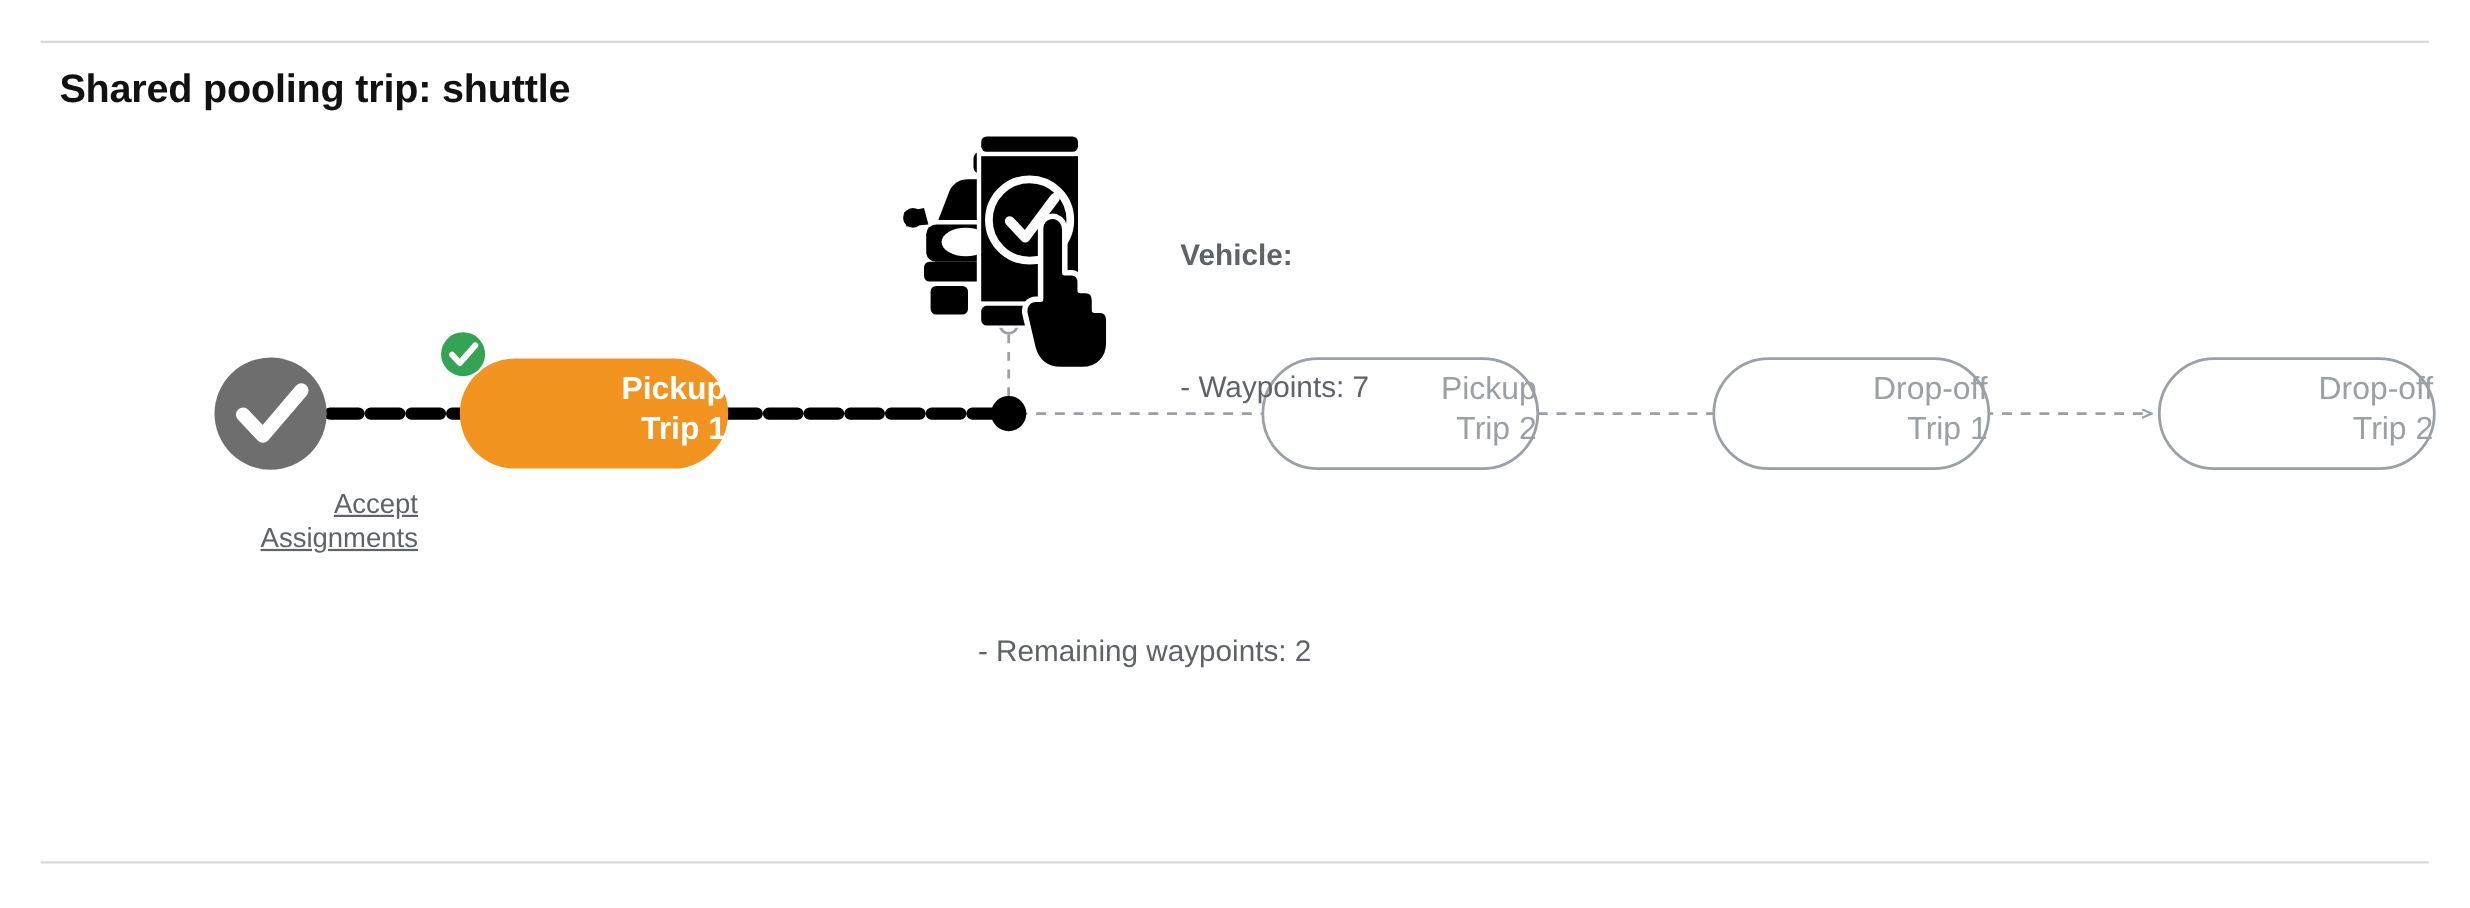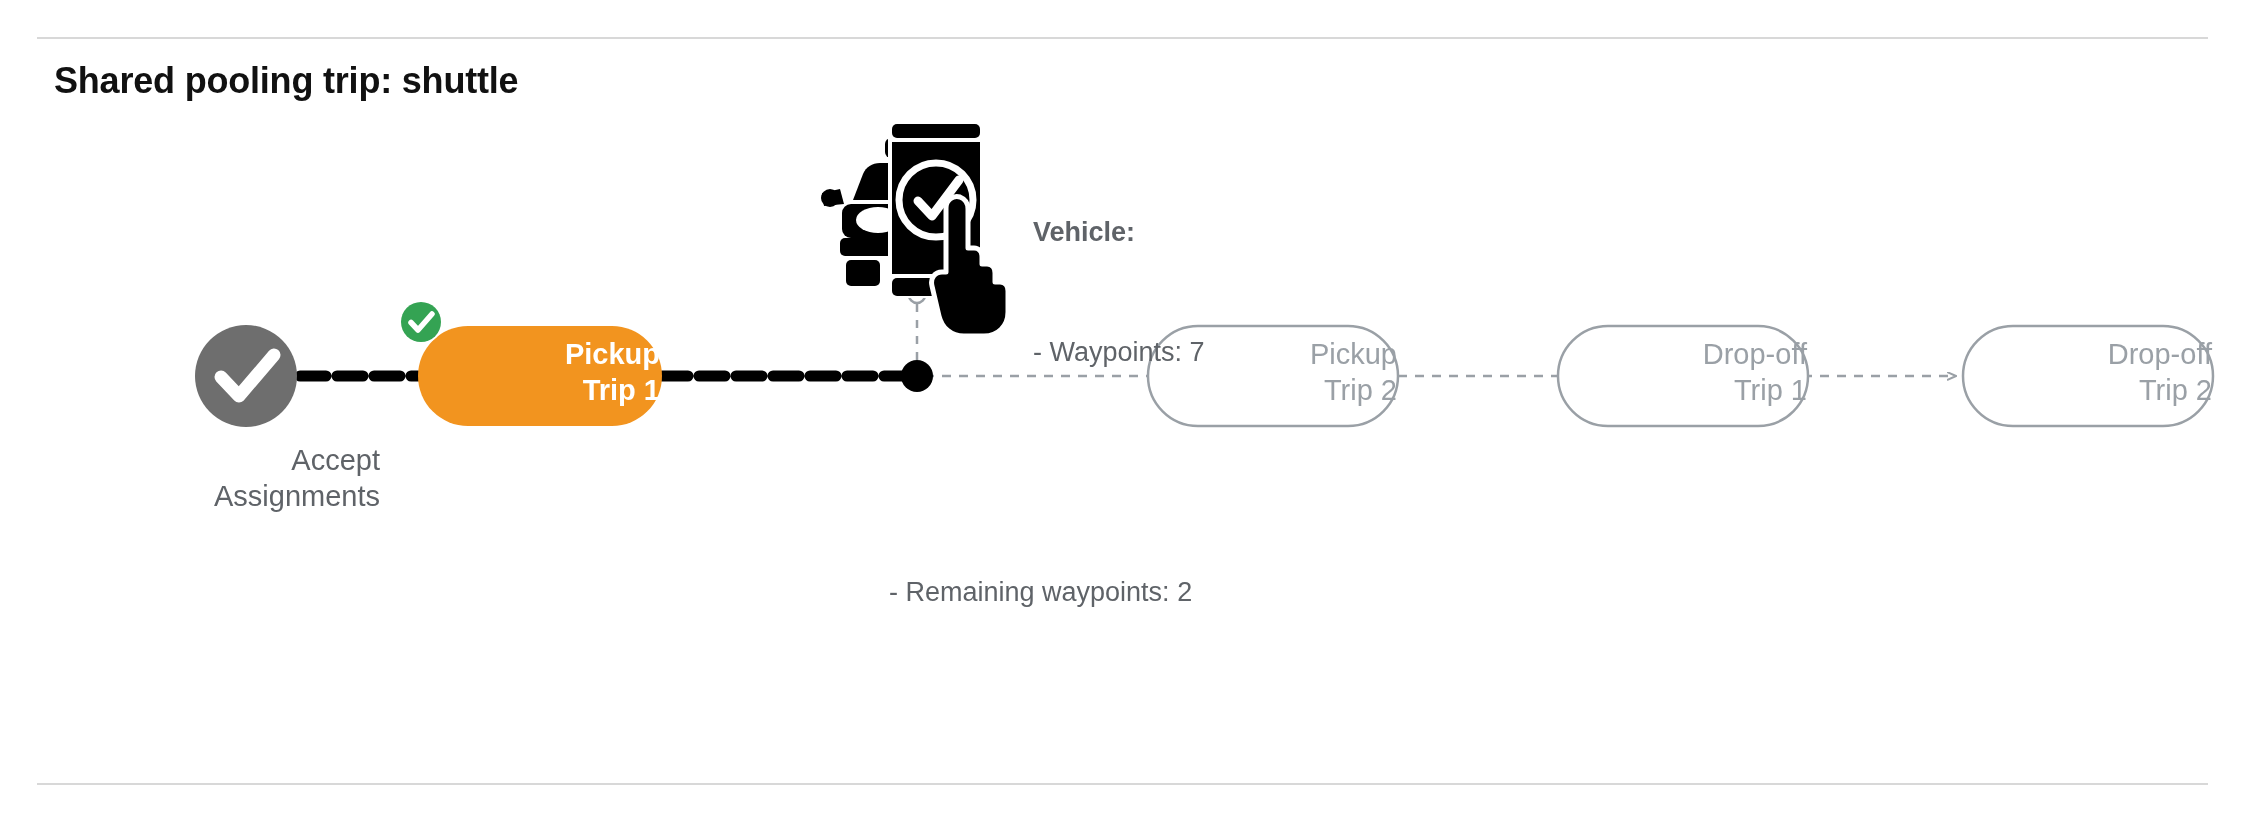--- a/index.html
+++ b/index.html
@@ -60,22 +60,23 @@
     position: absolute;
     text-align: right;
     line-height: 1.24;
     white-space: pre-line;
   }
 
   .accept-label {
     left: 110px;
     top: 443px;
     width: 270px;
-    font-size: 29px;
+    font-size: 25px;
     color: #5f6368;
+    text-decoration: underline;
   }
 
   .pill-orange-text {
     left: 420px;
     top: 337px;
     width: 240px;
     font-size: 29px;
     font-weight: 700;
     color: #ffffff;
   }
@@ -93,21 +94,21 @@
   
   .annot {
     position: absolute;
     color: #5f6368;
     font-size: 27px;
     line-height: 40px;
     white-space: pre;
   }
   .annot b { font-weight: 700; color: #5f6368; }
 
-  .annot.vehicle { left: 1033px; top: 132px; }
+  .annot.vehicle { left: 1073px; top: 132px; }
   .annot.trips   { left: 889px;  top: 492px; }
 </style>
 </head>
 <body>
 
 <div class="canvas">
 
   <div class="rule top"></div>
   <div class="rule bottom"></div>
 

